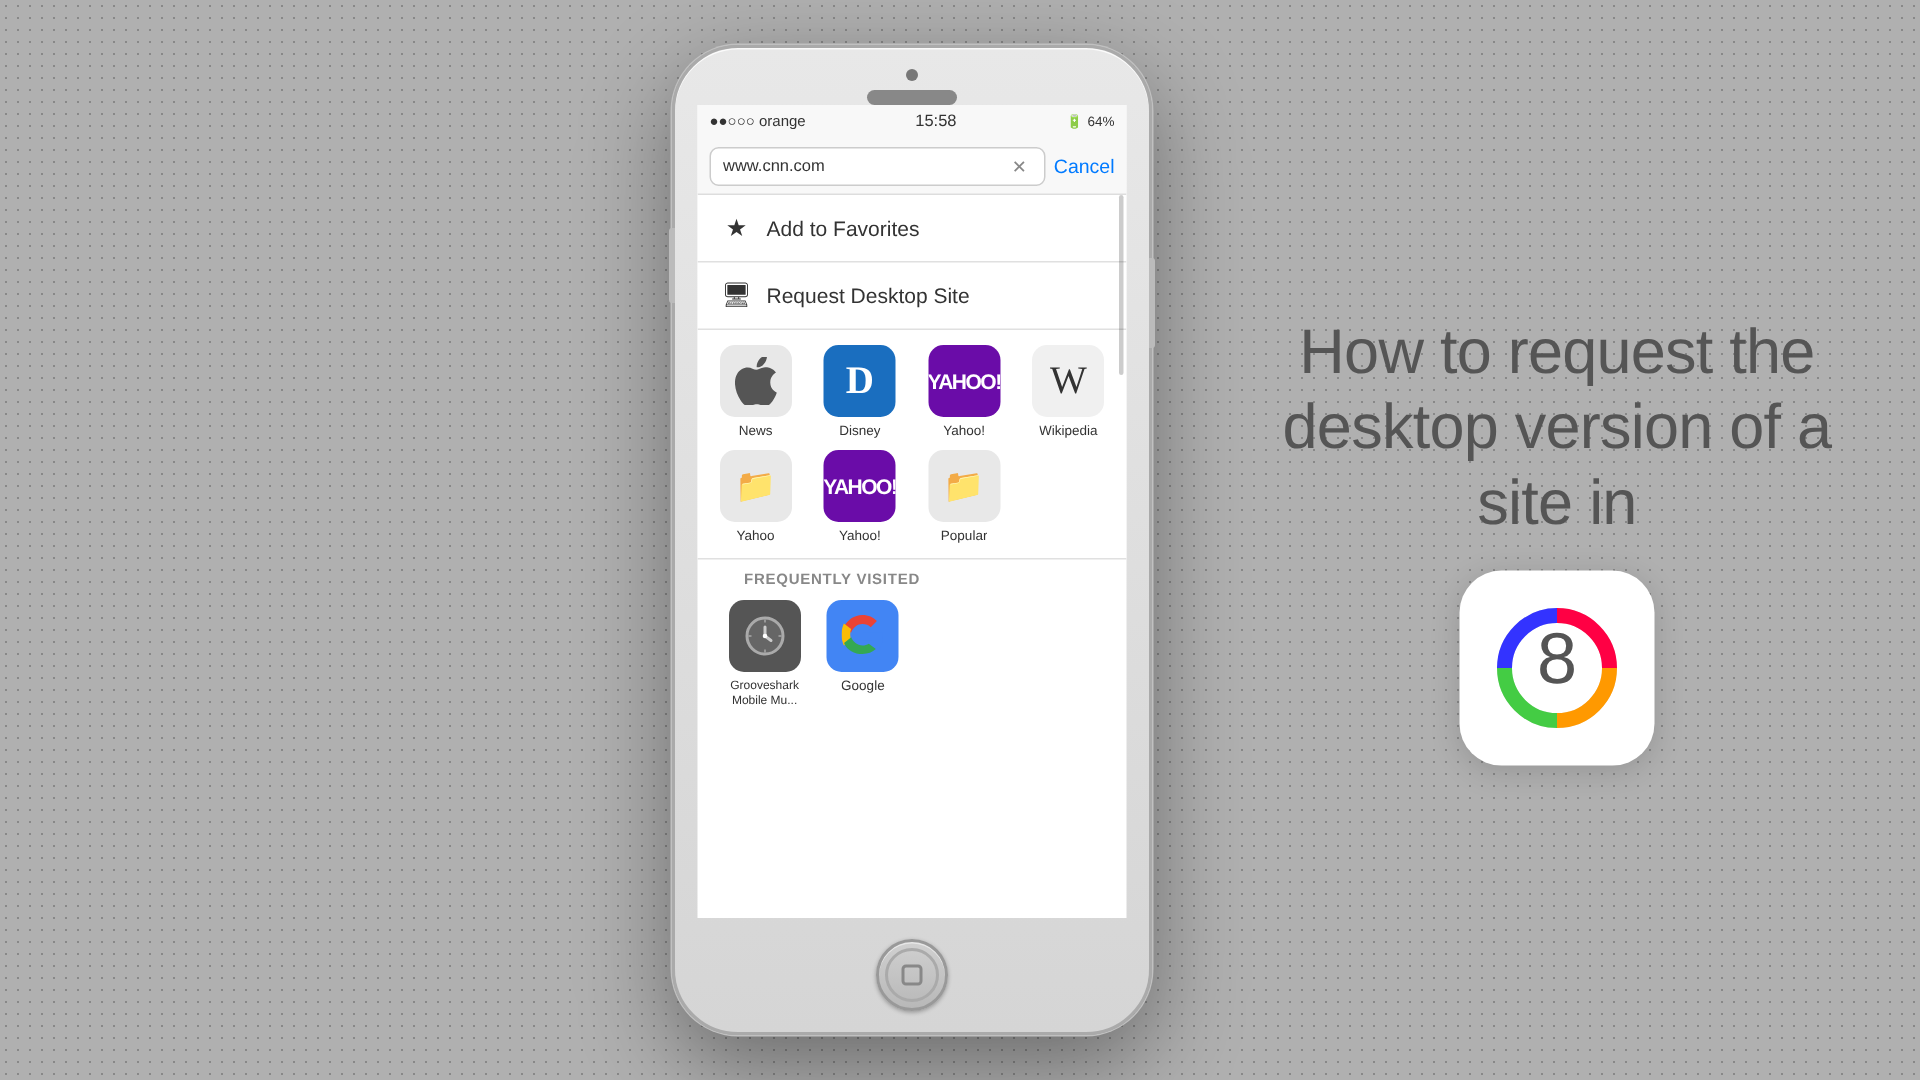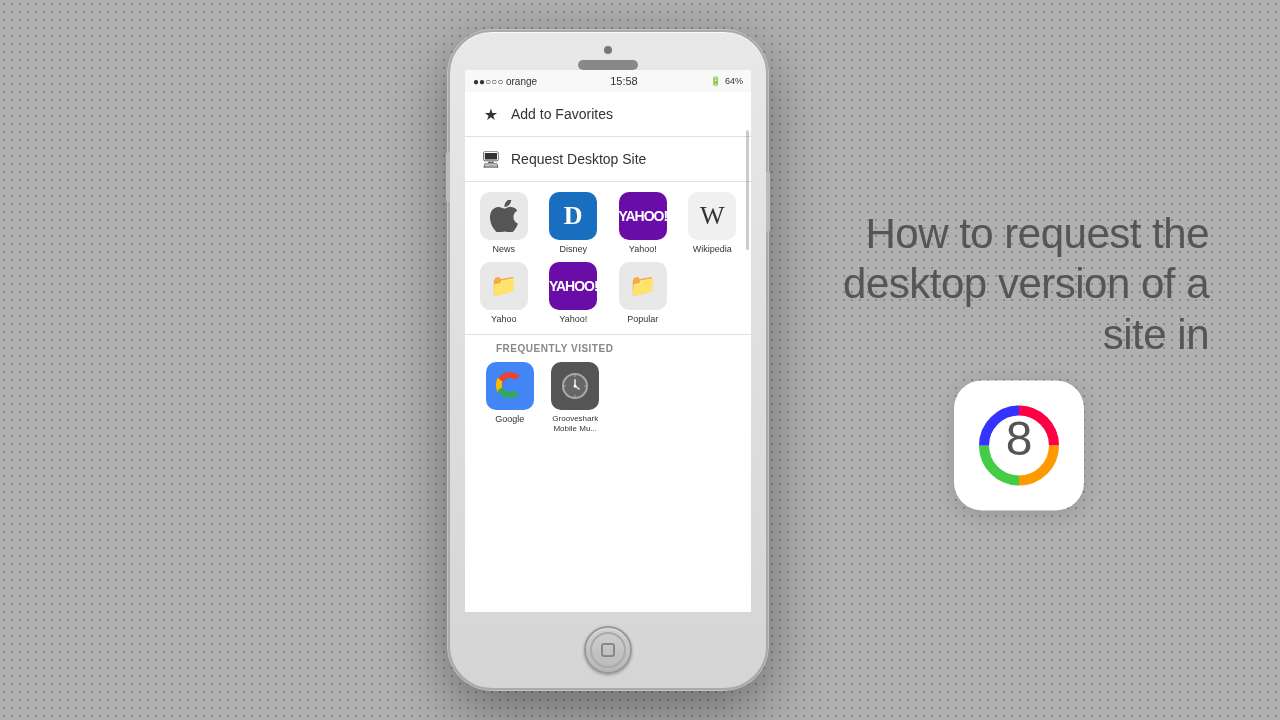--- a/index.html
+++ b/index.html
@@ -14,24 +14,24 @@
       font-family: -apple-system, 'Helvetica Neue', Arial, sans-serif;
       display: flex;
       align-items: center;
       justify-content: center;
       position: relative;
     }
 
     
     .right-panel {
       position: absolute;
-      right: 71px;
+      right: 52px;
       top: 50%;
       transform: translateY(-50%);
-      text-align: right;
+      text-align: center;
       width: 380px;
     }
 
     .right-title {
       font-size: 42px;
       font-weight: 300;
       color: #555;
       line-height: 1.2;
       letter-spacing: -0.5px;
     }
@@ -411,20 +411,27 @@
           <div class="status-left">
             <span>●●○○○ orange</span>
           </div>
           <div style="font-size:11px; font-weight:500;">15:58</div>
           <div class="status-right">
             <span>🔋</span>
             <span>64%</span>
           </div>
         </div>
 
+        <div class="address-bar">
+          <div class="address-field">
+            <span>www.cnn.com</span>
+            <span class="address-reload">✕</span>
+          </div>
+          <div class="cancel-btn">Cancel</div>
+        </div>
 
         <div class="menu-items">
           <div class="menu-item">
             <div class="menu-icon">★</div>
             <span>Add to Favorites</span>
           </div>
           <div class="menu-item">
             <div class="menu-icon">🖥</div>
             <span>Request Desktop Site</span>
           </div>
@@ -490,49 +497,49 @@
             <div class="bookmark-item">
             </div>
           </div>
         </div>
 
         <div style="height:1px; background:#e0e0e0; margin:0 0;"></div>
 
         <div class="freq-section">
           <div class="freq-title">FREQUENTLY VISITED</div>
           <div class="freq-grid">
-
-            <div class="bookmark-item">
-              <div class="bookmark-icon google-icon">
-                <svg width="28" height="28" viewBox="0 0 28 28">
-                  <path d="M14 6c2.2 0 4.1.8 5.5 2.1l4.1-4.1C21.2 1.5 17.9 0 14 0 8.5 0 3.8 3.3 1.6 8.1l4.8 3.7C7.6 8.3 10.6 6 14 6z" fill="#EA4335"></path>
-                  <path d="M27.6 14.3c0-1-.1-1.9-.3-2.8H14v5.3h7.6c-.3 1.8-1.4 3.3-3 4.3l4.7 3.6c2.7-2.5 4.3-6.2 4.3-10.4z" fill="#4285F4"></path>
-                  <path d="M6.4 16.6c-.4-1.1-.6-2.3-.6-3.6s.2-2.5.6-3.6L1.6 5.7C.6 7.8 0 10.3 0 13s.6 5.2 1.6 7.3l4.8-3.7z" fill="#FBBC05"></path>
-                  <path d="M14 26c3.6 0 6.7-1.2 8.9-3.3l-4.7-3.6c-1.2.8-2.6 1.2-4.2 1.2-3.4 0-6.4-2.3-7.5-5.4l-4.8 3.7C3.8 23.6 8.5 26 14 26z" fill="#34A853"></path>
-                </svg>
-              </div>
-              <span class="bookmark-label">Google</span>
-            </div>
 
             <div class="bookmark-item">
               <div class="bookmark-icon clock-icon" style="background:#555; border:none; border-radius:10px; display:flex; align-items:center; justify-content:center;">
                 <svg width="28" height="28" viewBox="0 0 28 28" fill="none">
                   <circle cx="14" cy="14" r="12" stroke="#aaa" stroke-width="2" fill="#666"></circle>
                   <line x1="14" y1="8" x2="14" y2="14" stroke="#ccc" stroke-width="2" stroke-linecap="round"></line>
                   <line x1="14" y1="14" x2="18" y2="17" stroke="#ccc" stroke-width="2" stroke-linecap="round"></line>
                   <circle cx="14" cy="14" r="1.5" fill="white"></circle>
                   <line x1="14" y1="3" x2="14" y2="5" stroke="#aaa" stroke-width="1"></line>
                   <line x1="14" y1="23" x2="14" y2="25" stroke="#aaa" stroke-width="1"></line>
                   <line x1="3" y1="14" x2="5" y2="14" stroke="#aaa" stroke-width="1"></line>
                   <line x1="23" y1="14" x2="25" y2="14" stroke="#aaa" stroke-width="1"></line>
                 </svg>
               </div>
               <span class="bookmark-label" style="white-space:normal; text-align:center; font-size:8px; line-height:1.2;">Grooveshark Mobile Mu...</span>
             </div>
 
+            <div class="bookmark-item">
+              <div class="bookmark-icon google-icon">
+                <svg width="28" height="28" viewBox="0 0 28 28">
+                  <path d="M14 6c2.2 0 4.1.8 5.5 2.1l4.1-4.1C21.2 1.5 17.9 0 14 0 8.5 0 3.8 3.3 1.6 8.1l4.8 3.7C7.6 8.3 10.6 6 14 6z" fill="#EA4335"></path>
+                  <path d="M27.6 14.3c0-1-.1-1.9-.3-2.8H14v5.3h7.6c-.3 1.8-1.4 3.3-3 4.3l4.7 3.6c2.7-2.5 4.3-6.2 4.3-10.4z" fill="#4285F4"></path>
+                  <path d="M6.4 16.6c-.4-1.1-.6-2.3-.6-3.6s.2-2.5.6-3.6L1.6 5.7C.6 7.8 0 10.3 0 13s.6 5.2 1.6 7.3l4.8-3.7z" fill="#FBBC05"></path>
+                  <path d="M14 26c3.6 0 6.7-1.2 8.9-3.3l-4.7-3.6c-1.2.8-2.6 1.2-4.2 1.2-3.4 0-6.4-2.3-7.5-5.4l-4.8 3.7C3.8 23.6 8.5 26 14 26z" fill="#34A853"></path>
+                </svg>
+              </div>
+              <span class="bookmark-label">Google</span>
+            </div>
+
           </div>
         </div>
 
         <div class="scrollbar"></div>
       </div>
     </div>
 
     <div class="iphone-bottom">
       <div class="home-button">
         <div class="home-button-inner">

